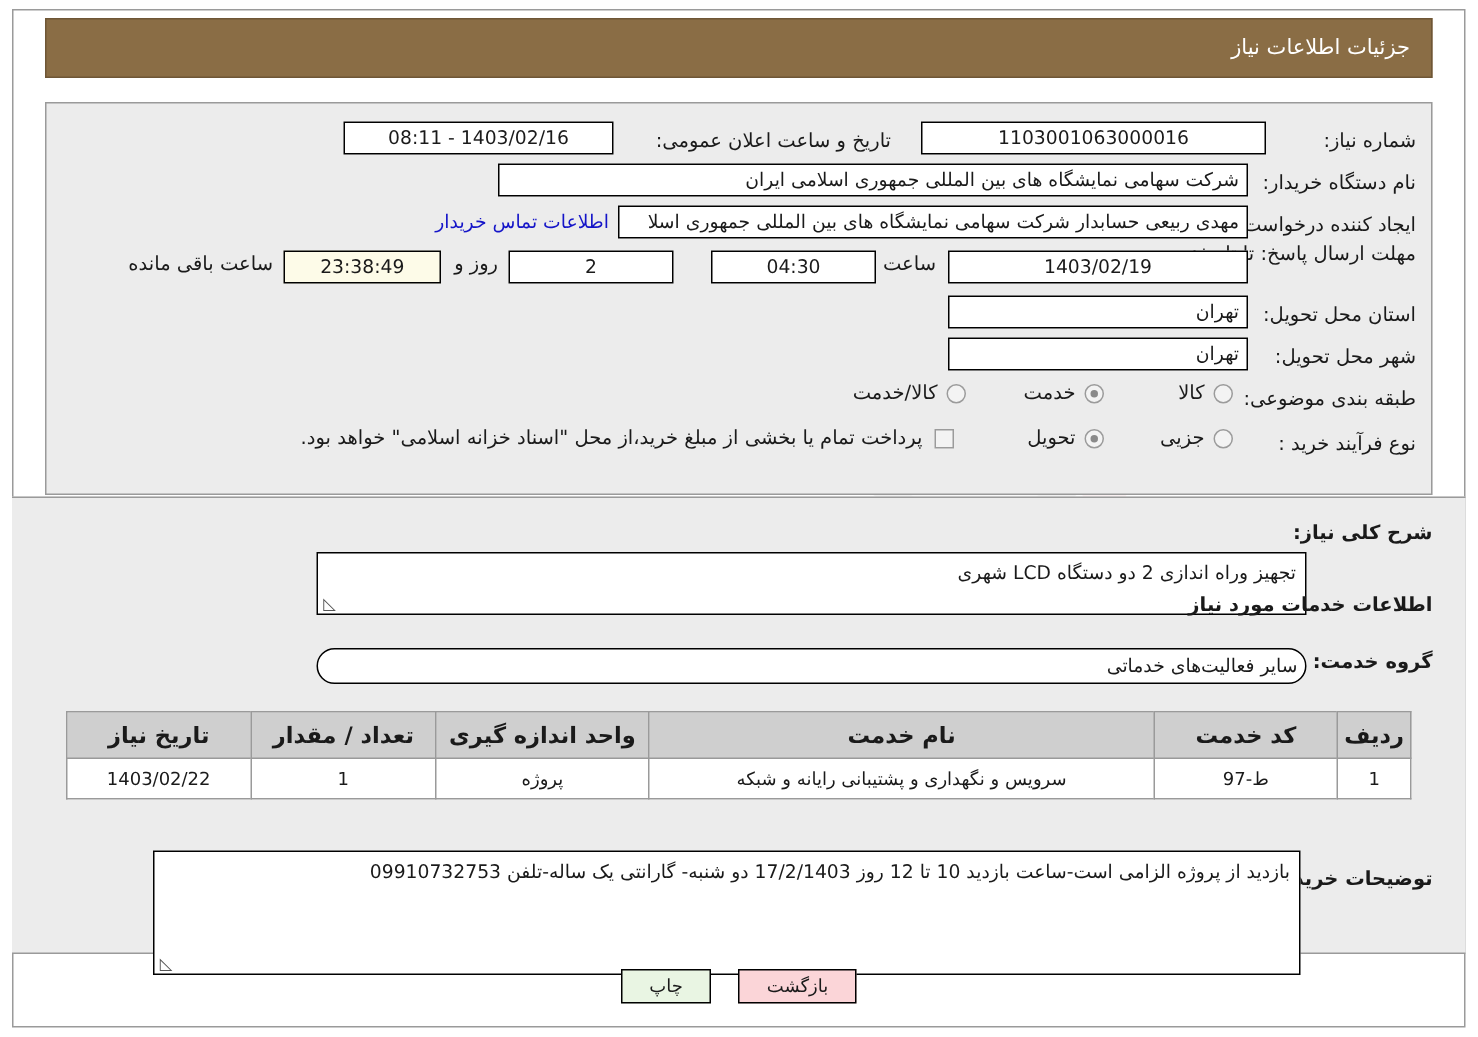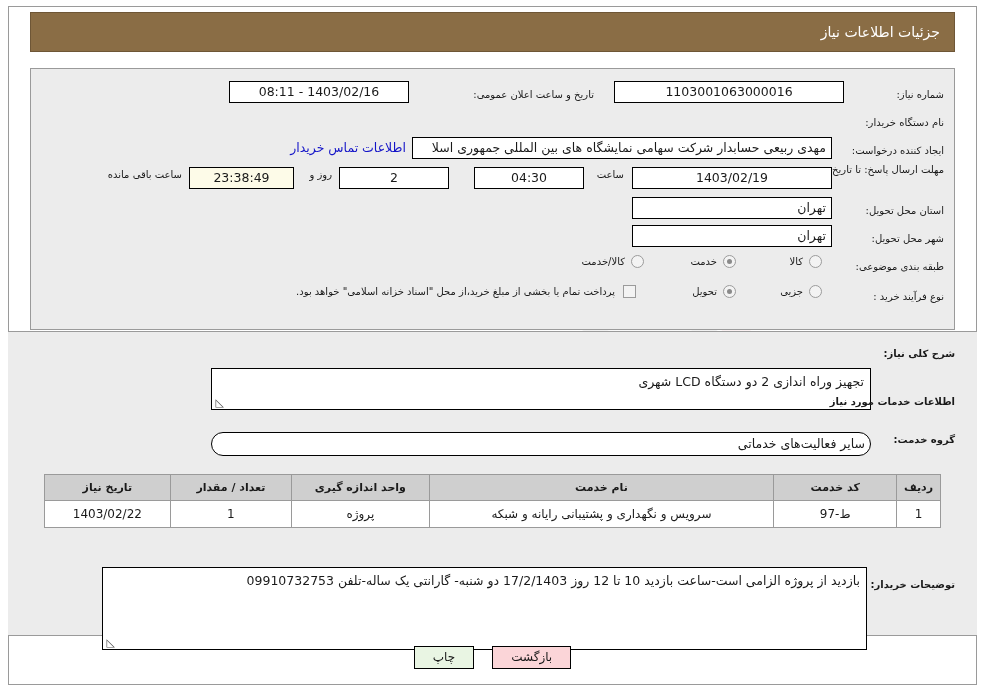--- a/index.html
+++ b/index.html
@@ -117,21 +117,21 @@
     background: #ececec;
   }
 
   .row {
     position: absolute;
     display: flex;
     align-items: center;
     height: 22px;
   }
   .lbl {
-    font-size: 10px;
+    font-size: 13px;
     color: #1a1a1a;
     white-space: nowrap;
   }
   .lbl.bold { font-weight: bold; }
 
   .fld {
     background: #ffffff;
     border: 1px solid #000000;
     box-sizing: border-box;
     height: 22px;
@@ -208,21 +208,21 @@
   table.items {
     position: absolute;
     border-collapse: collapse;
     font-size: 12px;
     background: #ffffff;
   }
   table.items th {
     background: #cfcfcf;
     border: 1px solid #9a9a9a;
     font-weight: bold;
-    font-size: 11px;
+    font-size: 15px;
     padding: 6px 4px;
     color: #1a1a1a;
     text-align: center;
     white-space: nowrap;
   }
   table.items td {
     background: #ffffff;
     border: 1px solid #9a9a9a;
     padding: 6px 4px;
     text-align: center;
@@ -279,20 +279,21 @@
     <div class="fld center" style="position:absolute; right:110px; top:12px; width:230px;">1103001063000016</div>
 
     <div class="row" style="right:360px; top:14px;">
       <span class="lbl">تاریخ و ساعت اعلان عمومی:</span>
     </div>
     <div class="fld center" style="position:absolute; right:545px; top:12px; width:180px;">1403/02/16 - 08:11</div>
 
     <div class="row" style="right:10px; top:42px;">
       <span class="lbl">نام دستگاه خریدار:</span>
     </div>
+    <div class="fld right" style="position:absolute; right:122px; top:40px; width:500px;">شرکت سهامی نمایشگاه های بین المللی جمهوری اسلامی ایران</div>
 
     <div class="row" style="right:10px; top:70px;">
       <span class="lbl">ایجاد کننده درخواست:</span>
     </div>
     <div class="fld right" style="position:absolute; right:122px; top:68px; width:420px;margin-left:32px;">مهدی  ربیعی حسابدار شرکت سهامی نمایشگاه های بین المللی جمهوری اسلا</div>
     <a class="link" style="position:absolute; right:548px; top:71px;">اطلاعات تماس خریدار</a>
 
     <div class="row" style="right:10px; top:92px; height:36px; align-items:flex-start;">
       <span class="lbl" style="display:inline-block; width:100px; line-height:17px;">مهلت ارسال پاسخ: تا تاریخ:</span>
     </div>

